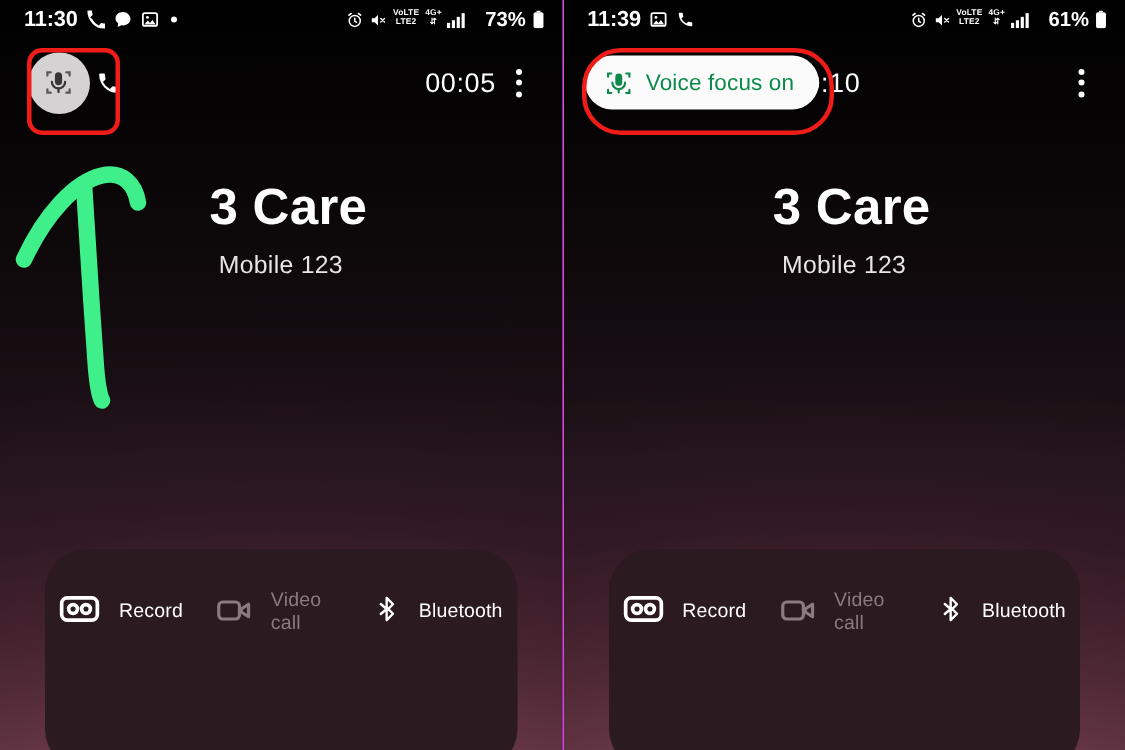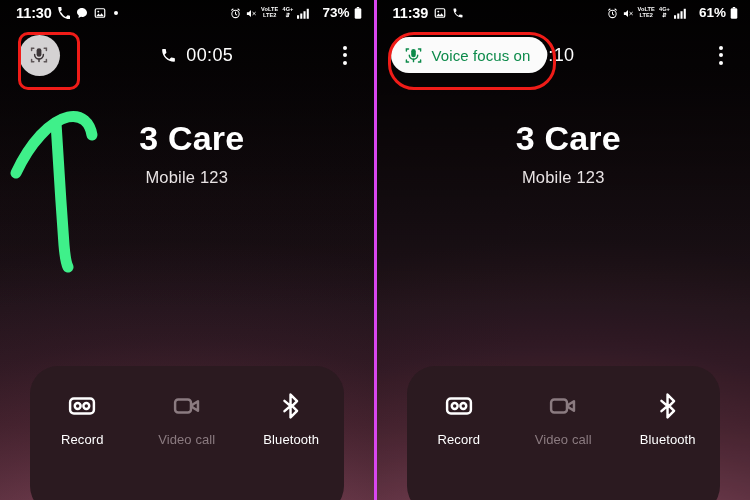--- a/index.html
+++ b/index.html
@@ -25,21 +25,21 @@
 
   
   .panel {
     position: relative;
     width: 375px;
     height: 500px;
     overflow: hidden;
     background: #0b0708;
   }
   .panel.left  { }
-  .panel.right { border-left: 3px solid #d946ef; }
+  .panel.right { border-left: 1px solid #d946ef; }
 
   .panel-bg {
     position: absolute;
     inset: 0;
     background:
       radial-gradient(ellipse 150% 70% at 50% 118%, #6b3744 0%, #4a2530 22%, #2a151c 48%, #150b10 72%, #0a0608 100%),
       linear-gradient(180deg, #070405 0%, #0c0709 35%, #170d12 62%, #271219 85%, #3a1d27 100%);
     background-blend-mode: screen, normal;
   }
   .panel-bg::after {
@@ -153,21 +153,21 @@
     font-weight: 400;
     color: #0c8a4a;
     letter-spacing: 0.1px;
     white-space: nowrap;
   }
 
   .timer-wrap {
     flex: 1 1 auto;
     display: flex;
     align-items: center;
-    justify-content: center;
+    justify-content: space-between;
     gap: 9px;
   }
   .timer-wrap.shifted {
     justify-content: flex-start;
     padding-left: 4px;
     margin-left: -24px;
   }
   .timer-text {
     font-size: 18px;
     font-weight: 400;
@@ -249,21 +249,21 @@
     background: #2b1a20;
     z-index: 4;
     display: flex;
     align-items: flex-start;
     justify-content: space-around;
     padding-top: 26px;
   }
   .action {
     width: 86px;
     display: flex;
-    flex-direction: column;
+    flex-direction: row;
     align-items: center;
     gap: 12px;
   }
   .action-label {
     font-size: 13px;
     font-weight: 400;
     color: #ffffff;
     letter-spacing: 0.1px;
   }
   .action.disabled .action-label { color: #8b7b80; }

